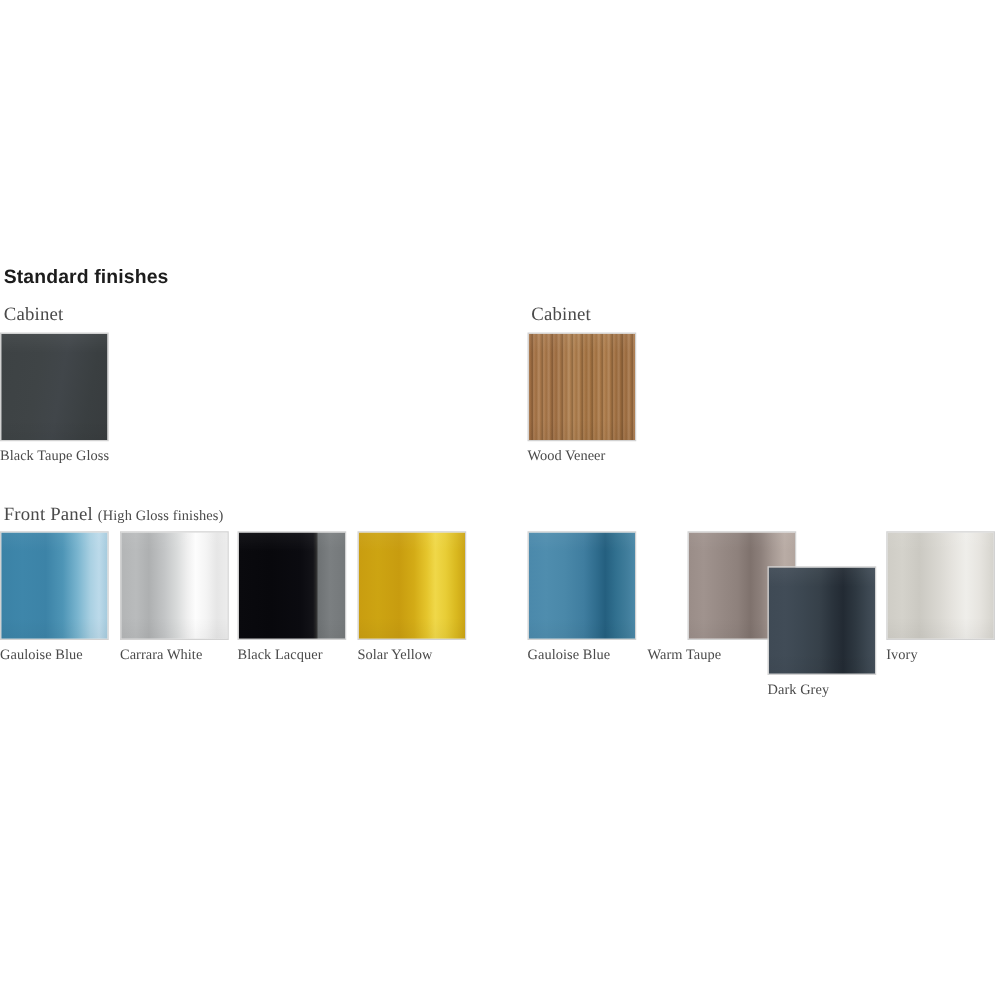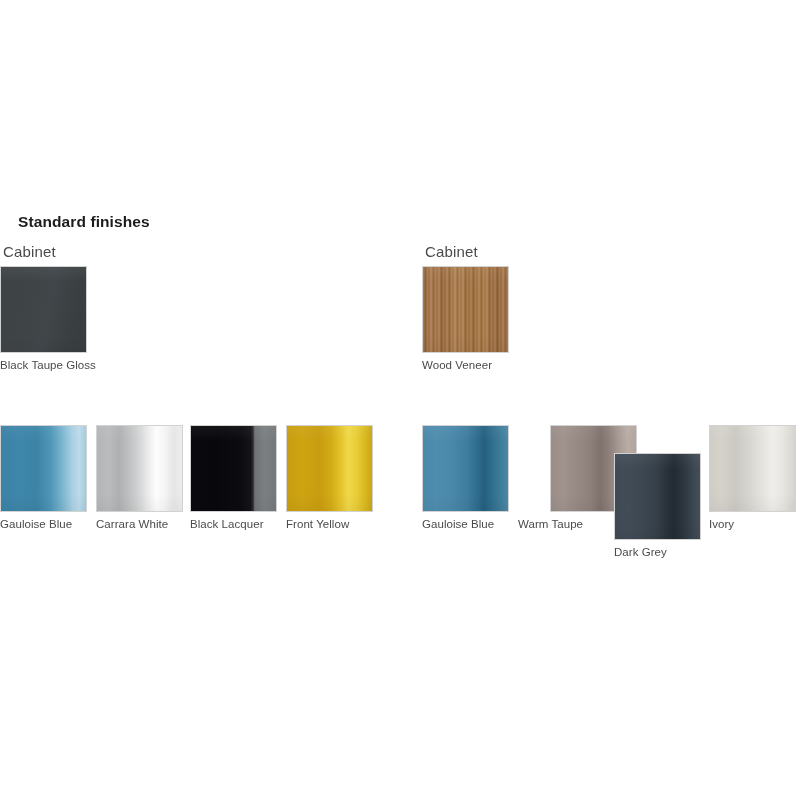--- a/index.html
+++ b/index.html
@@ -20,35 +20,36 @@
     position: absolute;
     left: 0;
     top: 0;
     width: 800px;
     height: 800px;
   }
 
   
   .main-title {
     position: absolute;
-    left: 18px;
+    left: 3px;
     top: 213px;
     font-size: 15.5px;
     font-weight: bold;
     color: #1c1c1c;
     letter-spacing: 0.1px;
     white-space: nowrap;
   }
 
   
   .col {
     position: absolute;
     top: 0;
     width: 400px;
     height: 560px;
+    font-family: Liberation Serif, serif;
   }
   .col-left  { left: 0px; }
   .col-right { left: 422px; }
 
   
   .group-head {
     position: absolute;
     white-space: nowrap;
     color: #4a4a4a;
   }
@@ -199,37 +200,41 @@
       <span class="gh-sub"></span>
     </div>
 
     <div class="swatch-row row-cabinet">
       <div class="swatch-item" style="left:0px;">
         <div class="swatch fin-black-high-gloss"></div>
         <div class="swatch-label">Black Taupe Gloss</div>
       </div>
     </div>
 
+    <div class="group-head head-front">
+      <span class="gh-main">Front Panel</span>
+      <span class="gh-sub">(High Gloss finishes)</span>
+    </div>
 
     <div class="swatch-row row-front">
       <div class="swatch-item" style="left:0px;">
         <div class="swatch fin-gauloise-blue-gloss"></div>
         <div class="swatch-label">Gauloise Blue</div>
       </div>
       <div class="swatch-item" style="left:96px;">
         <div class="swatch fin-carrara-white"></div>
         <div class="swatch-label">Carrara White</div>
       </div>
       <div class="swatch-item" style="left:190px;">
         <div class="swatch fin-black-lacquer"></div>
         <div class="swatch-label">Black Lacquer</div>
       </div>
       <div class="swatch-item" style="left:286px;">
         <div class="swatch fin-solar-yellow"></div>
-        <div class="swatch-label">Front Yellow</div>
+        <div class="swatch-label">Solar Yellow</div>
       </div>
     </div>
 
   </div>
 
   <div class="col col-right">
 
     <div class="group-head head-cabinet">
       <span class="gh-main">Cabinet</span>
       <span class="gh-sub"></span>

